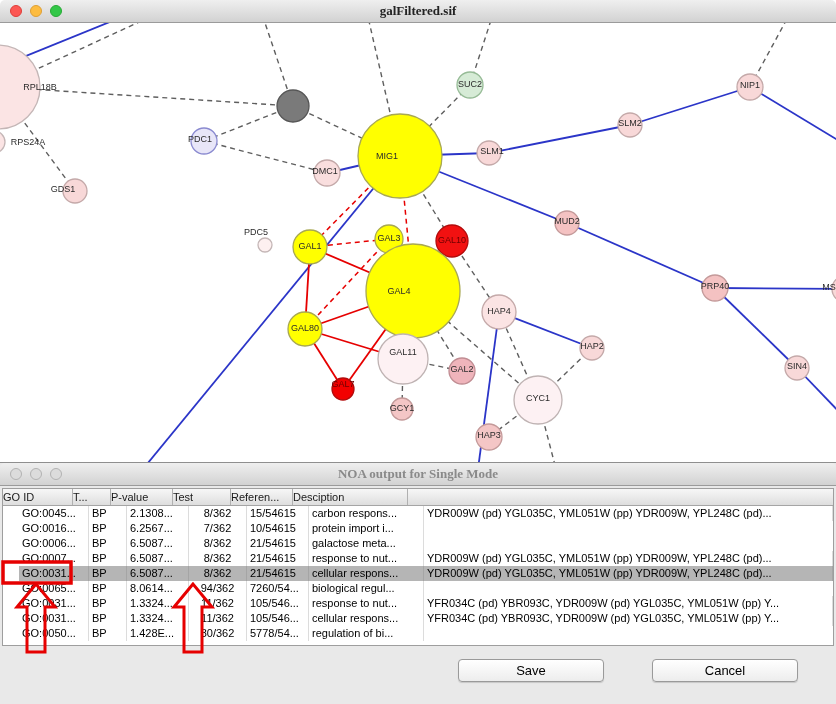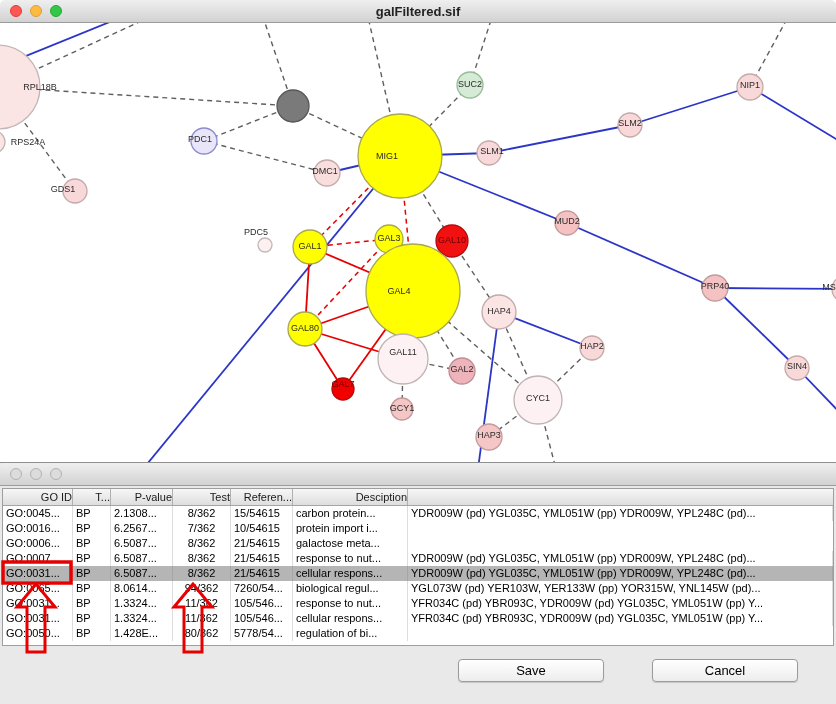--- a/index.html
+++ b/index.html
@@ -8,20 +8,21 @@
     font-family:"Liberation Sans",sans-serif;background:#e8e8e8;
   }
   .window{position:absolute;left:0;width:836px;}
   #graph-window{top:0;height:462px;background:#fff;}
   #noa-window{top:462px;height:242px;background:#e9e9e9;border-top:1px solid #8f8f8f;}
   .titlebar{
     height:22px;background:linear-gradient(#efefef,#d2d2d2);
     border-bottom:1px solid #9b9b9b;position:relative;
     display:flex;align-items:center;justify-content:center;
     border-radius:5px 5px 0 0;
+    font-family:Liberation Serif, serif;
   }
   .titlebar .title{font-size:13px;font-weight:bold;color:#232323;}
   #noa-window .titlebar .title{color:#8a8a8a;}
   .lights{position:absolute;left:10px;top:5px;display:flex;gap:8px;}
   .light{width:12px;height:12px;border-radius:50%;box-sizing:border-box;display:inline-block;}
   .light.red{background:#fc5753;border:1px solid #df3d38;}
   .light.yellow{background:#fdbc40;border:1px solid #de9f34;}
   .light.green{background:#33c748;border:1px solid #27aa35;}
   .light.gray{background:#dcdcdc;border:1px solid #b2b2b2;}
   #graph-svg{display:block;background:#fff;}
@@ -29,24 +30,24 @@
   #table{
     position:absolute;top:25px;left:2px;width:832px;height:158px;
     background:#fff;border:1px solid #9e9e9e;box-sizing:border-box;overflow:hidden;
   }
   .trow{display:grid;grid-template-columns:70px 38px 62px 58px 62px 115px 1fr;}
   .trow.header{
     background:linear-gradient(#f7f7f7,#dedede);
     border-bottom:1px solid #a5a5a5;height:16px;
   }
   .hcell{
-    font-size:11px;color:#1a1a1a;text-align:right;line-height:16px;
+    font-size:11px;color:#1a1a1a;text-align:left;line-height:16px;
     border-right:1px solid #b0b0b0;overflow:hidden;white-space:nowrap;
   }
-  .trow.body{height:15px;background:#fff;}
+  .trow.body{height:15px;background:#fff;margin-left:16px;}
   .trow.body.selected{background:#b5b5b5;}
   .cell{
     font-size:11px;color:#000;line-height:15px;padding:0 3px;
     white-space:nowrap;overflow:hidden;border-right:1px solid #dcdcdc;
   }
   .trow.body.selected .cell{border-right-color:#a5a5a5;}
   .cell.c-test{text-align:center;}
   
   .mac-btn{
     position:absolute;top:196px;height:23px;width:146px;
@@ -185,38 +186,39 @@
     </svg>
 </div>
 
 <div id="noa-window" class="window">
   <div class="titlebar">
     <div class="lights">
       <span class="light gray"></span>
       <span class="light gray"></span>
       <span class="light gray"></span>
     </div>
+    <span class="title">NOA output for Single Mode</span>
   </div>
   <div id="table">
     <div id="table-header" class="trow header">
         <div class="hcell">GO ID</div>
         <div class="hcell">T...</div>
         <div class="hcell">P-value</div>
         <div class="hcell">Test</div>
         <div class="hcell">Referen...</div>
         <div class="hcell">Desciption</div>
       </div>
     <div id="table-body">
         <div class="trow body">
           <div class="cell c-go_id">GO:0045...</div>
           <div class="cell c-type">BP</div>
           <div class="cell c-p_value">2.1308...</div>
           <div class="cell c-test">8/362</div>
           <div class="cell c-reference">15/54615</div>
-          <div class="cell c-description">carbon protein...</div>
+          <div class="cell c-description">carbon respons...</div>
           <div class="cell c-edges">YDR009W (pd) YGL035C, YML051W (pp) YDR009W, YPL248C (pd)...</div>
         </div>
         <div class="trow body">
           <div class="cell c-go_id">GO:0016...</div>
           <div class="cell c-type">BP</div>
           <div class="cell c-p_value">6.2567...</div>
           <div class="cell c-test">7/362</div>
           <div class="cell c-reference">10/54615</div>
           <div class="cell c-description">protein import i...</div>
         </div>
@@ -246,21 +248,20 @@
           <div class="cell c-description">cellular respons...</div>
           <div class="cell c-edges">YDR009W (pd) YGL035C, YML051W (pp) YDR009W, YPL248C (pd)...</div>
         </div>
         <div class="trow body">
           <div class="cell c-go_id">GO:0065...</div>
           <div class="cell c-type">BP</div>
           <div class="cell c-p_value">8.0614...</div>
           <div class="cell c-test">94/362</div>
           <div class="cell c-reference">7260/54...</div>
           <div class="cell c-description">biological regul...</div>
-          <div class="cell c-edges">YGL073W (pd) YER103W, YER133W (pp) YOR315W, YNL145W (pd)...</div>
         </div>
         <div class="trow body">
           <div class="cell c-go_id">GO:0031...</div>
           <div class="cell c-type">BP</div>
           <div class="cell c-p_value">1.3324...</div>
           <div class="cell c-test">11/362</div>
           <div class="cell c-reference">105/546...</div>
           <div class="cell c-description">response to nut...</div>
           <div class="cell c-edges">YFR034C (pd) YBR093C, YDR009W (pd) YGL035C, YML051W (pp) Y...</div>
         </div>

